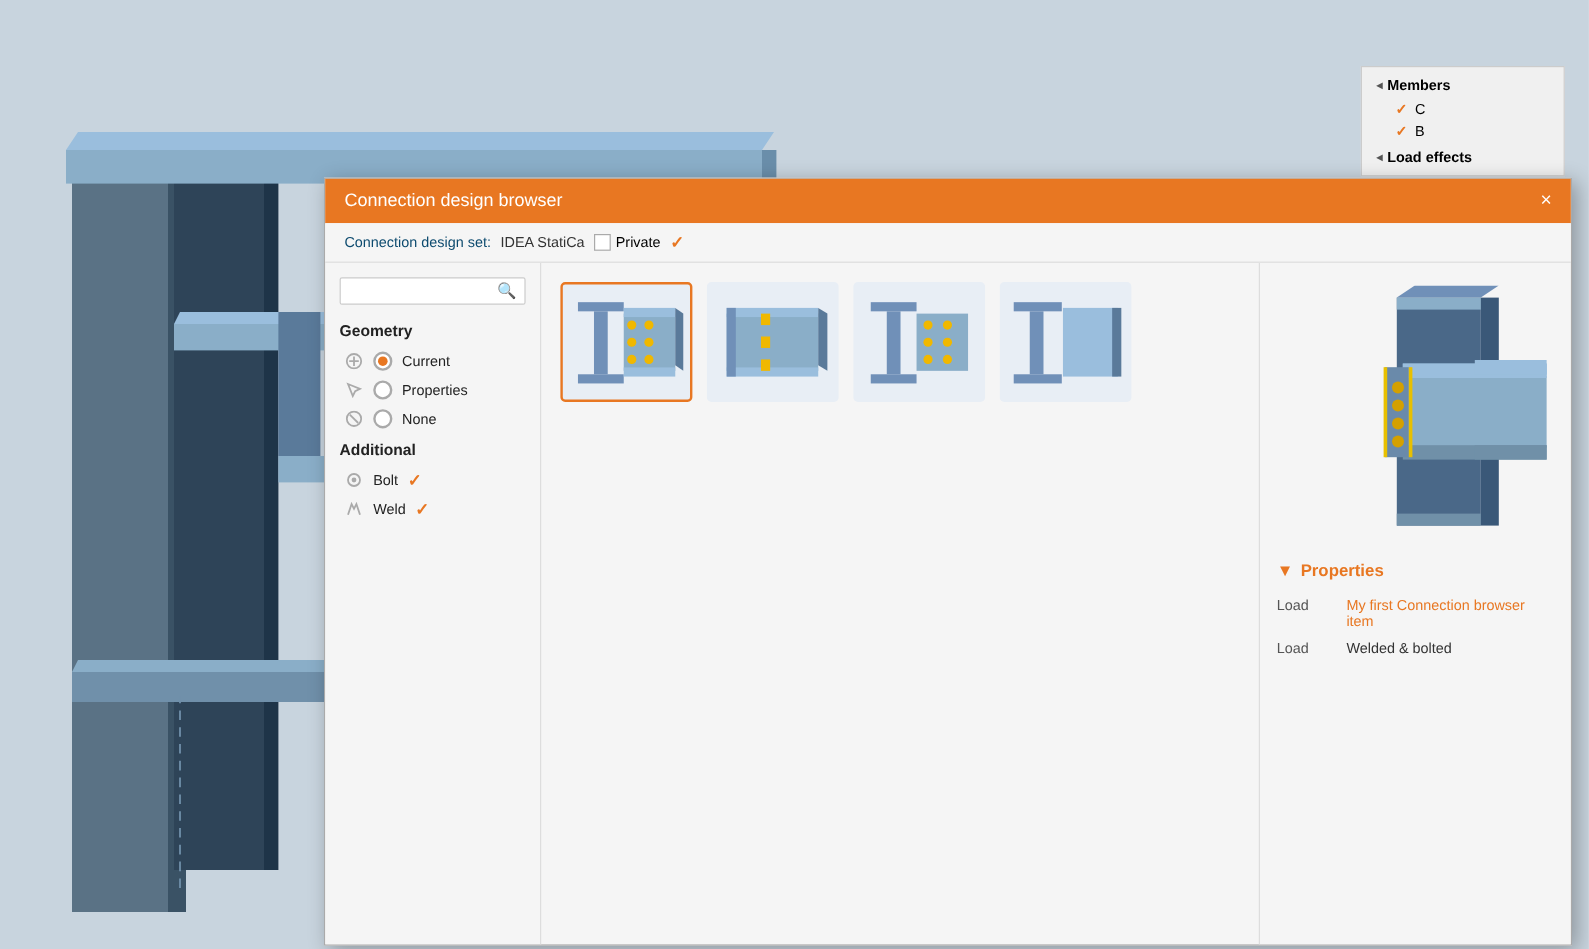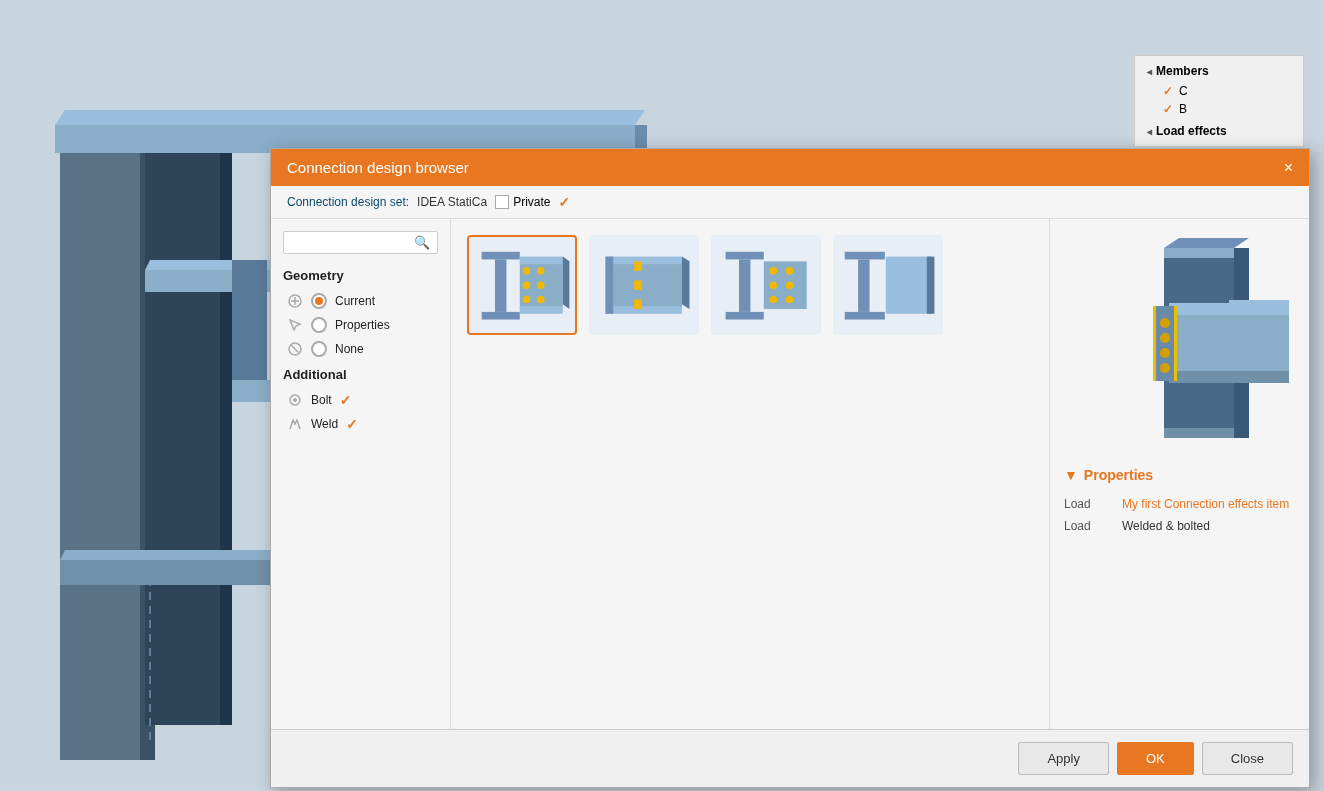--- a/index.html
+++ b/index.html
@@ -499,29 +499,24 @@
         </svg>
       </div>
 
       <div class="props-header">
         <span class="props-arrow">▼</span>
         <span>Properties</span>
       </div>
 
       <div class="prop-row">
         <span class="prop-key">Load</span>
-        <span class="prop-val">My first Connection effects item</span>
+        <span class="prop-val">My first Connection browser item</span>
       </div>
 
       <div class="prop-row">
         <span class="prop-key">Load</span>
         <span style="color:#333; font-size:12px;">Welded &amp; bolted</span>
       </div>
     </div>
 
   </div>
 
-  <div class="dialog-footer">
-    <button class="btn">Apply</button>
-    <button class="btn btn-primary">OK</button>
-    <button class="btn">Close</button>
-  </div>
 </div>
 
 </body></html>

